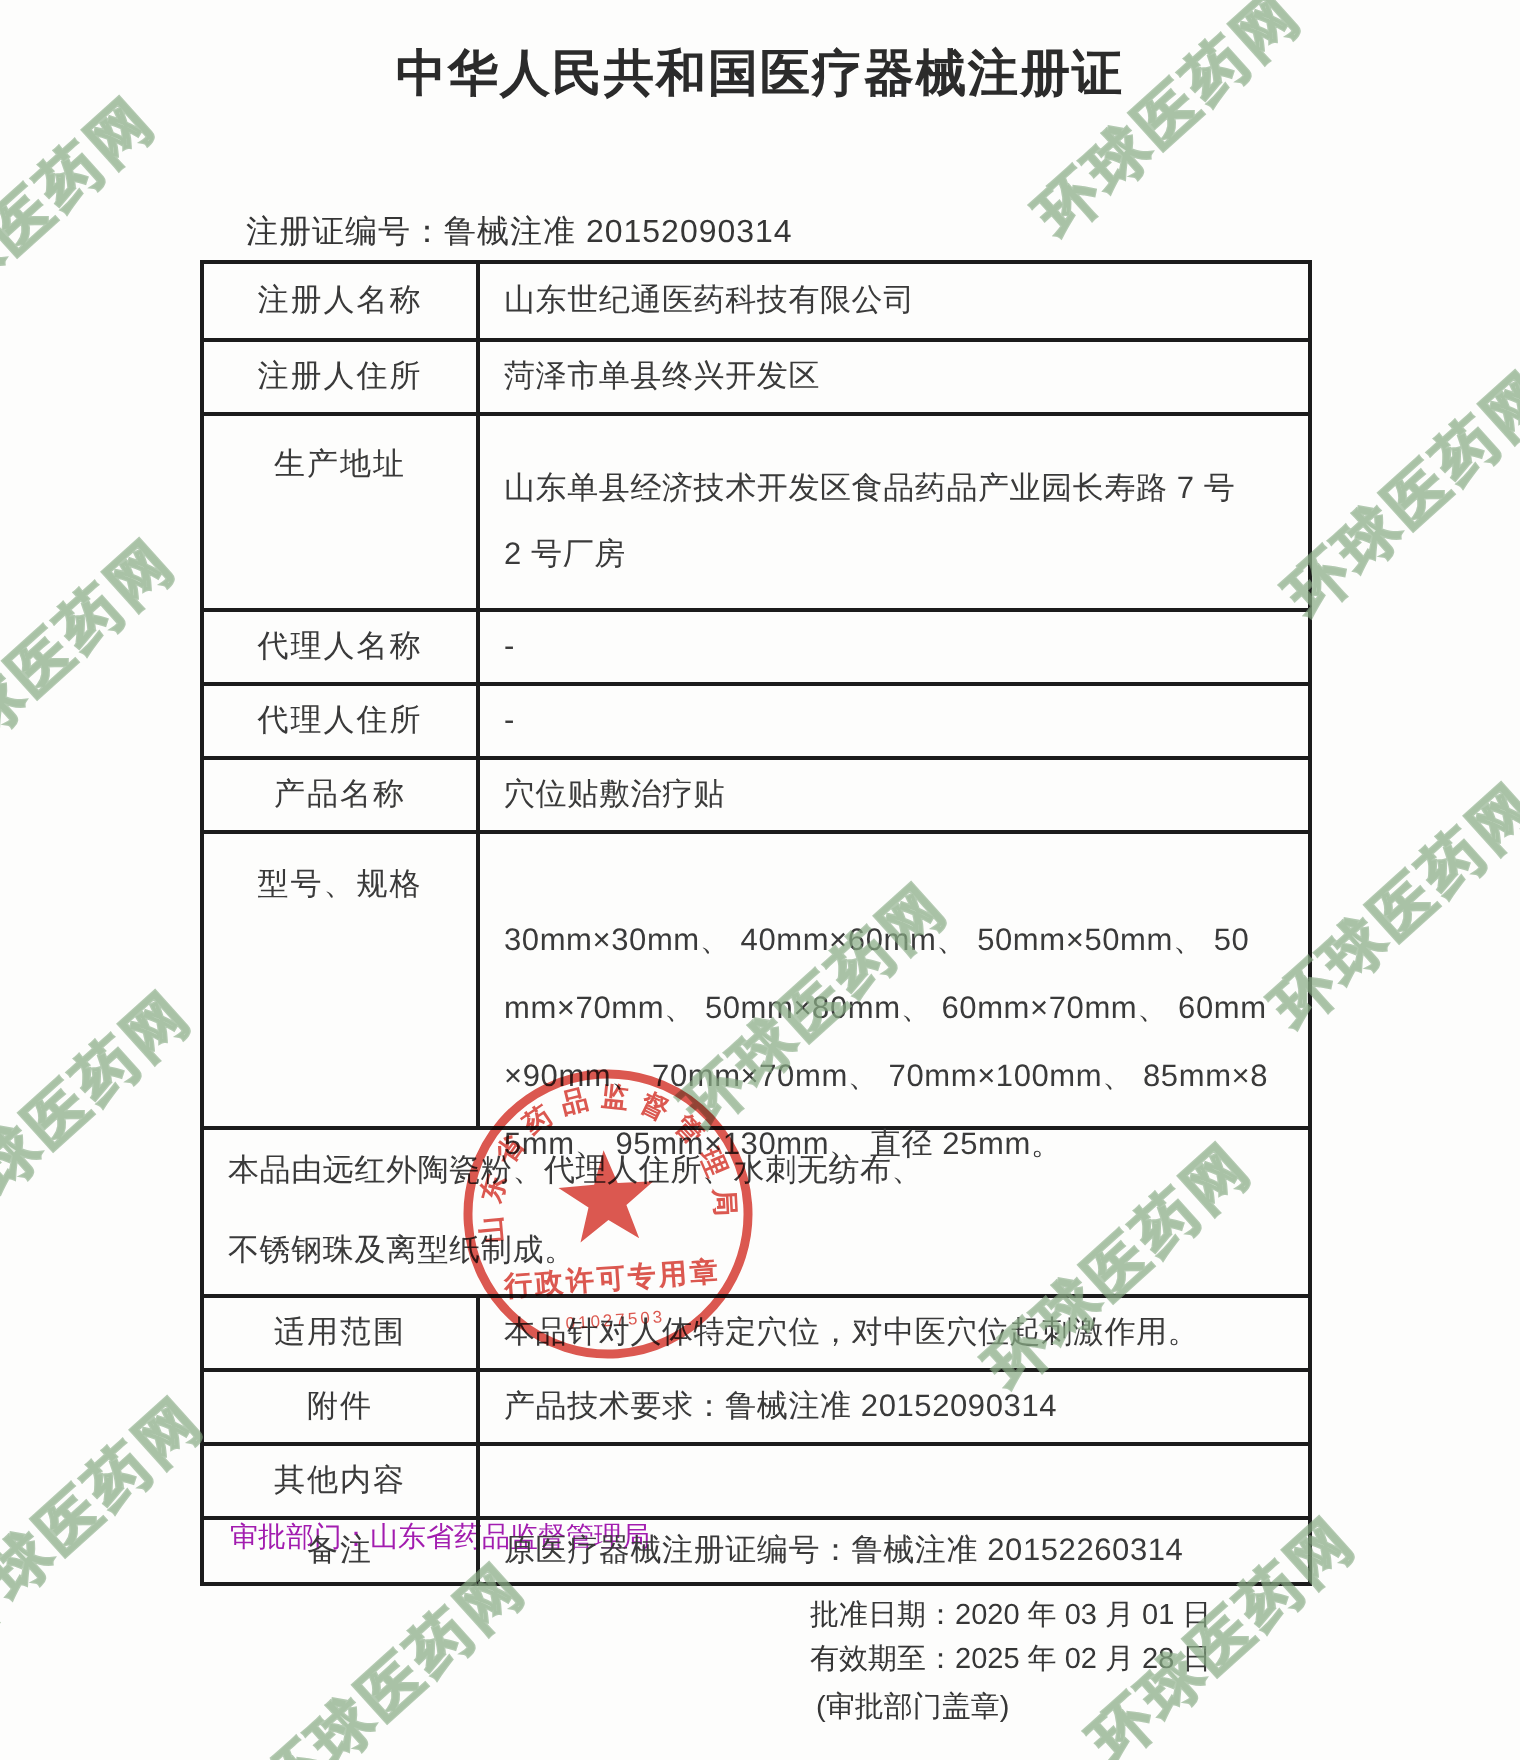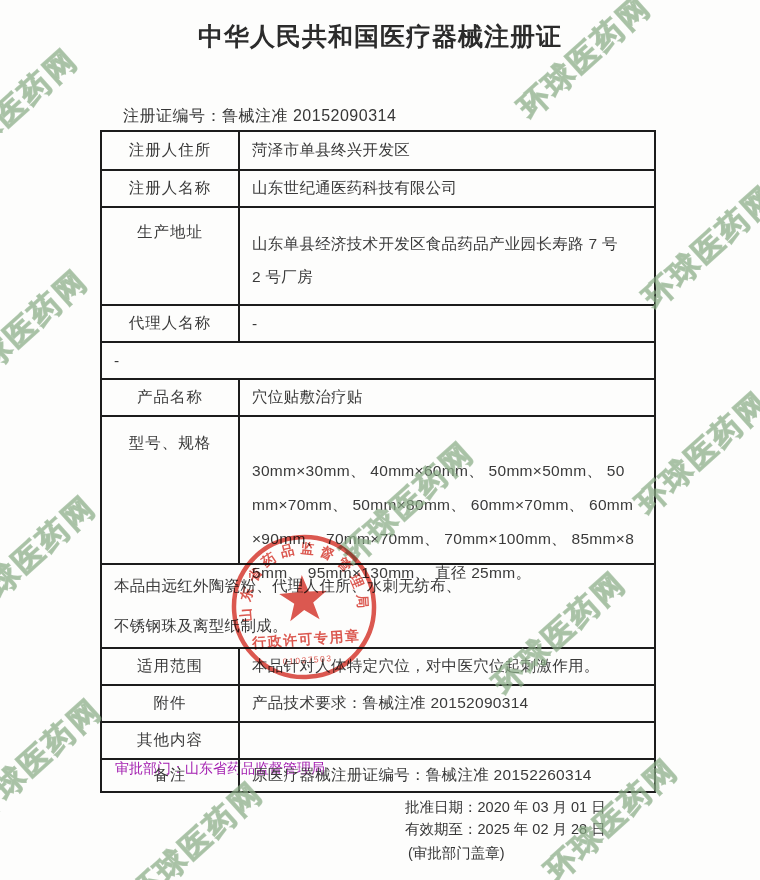--- a/index.html
+++ b/index.html
@@ -101,49 +101,50 @@
 </div>
 
 <div class="doc-title">中华人民共和国医疗器械注册证</div>
 <div class="reg-line">
   <span>注册证编号：</span><span>鲁械注准 20152090314</span>
 </div>
 
 <div class="cert-table">
 
   <div class="t-row h37">
+    <div class="t-label">注册人名称</div>
+    <div class="t-value">
+        <span class="line">山东世纪通医药科技有限公司</span>
+      </div>
+  </div>
+
+  <div class="t-row h37">
     <div class="t-label">注册人住所</div>
     <div class="t-value">
         <span class="line">菏泽市单县终兴开发区</span>
-      </div>
-  </div>
-
-  <div class="t-row h37">
-    <div class="t-label">注册人名称</div>
-    <div class="t-value">
-        <span class="line">山东世纪通医药科技有限公司</span>
       </div>
   </div>
 
   <div class="t-row r-addr">
     <div class="t-label">生产地址</div>
     <div class="t-value">
       <span class="line">山东单县经济技术开发区食品药品产业园长寿路 7 号</span>
       <span class="line">2 号厂房</span>
     </div>
   </div>
 
   <div class="t-row h37">
     <div class="t-label">代理人名称</div>
     <div class="t-value">
         <span class="line">-</span>
       </div>
   </div>
 
   <div class="t-row h37">
+    <div class="t-label">代理人住所</div>
     <div class="t-value">
         <span class="line">-</span>
       </div>
   </div>
 
   <div class="t-row h37">
     <div class="t-label">产品名称</div>
     <div class="t-value">
         <span class="line">穴位贴敷治疗贴</span>
       </div>

